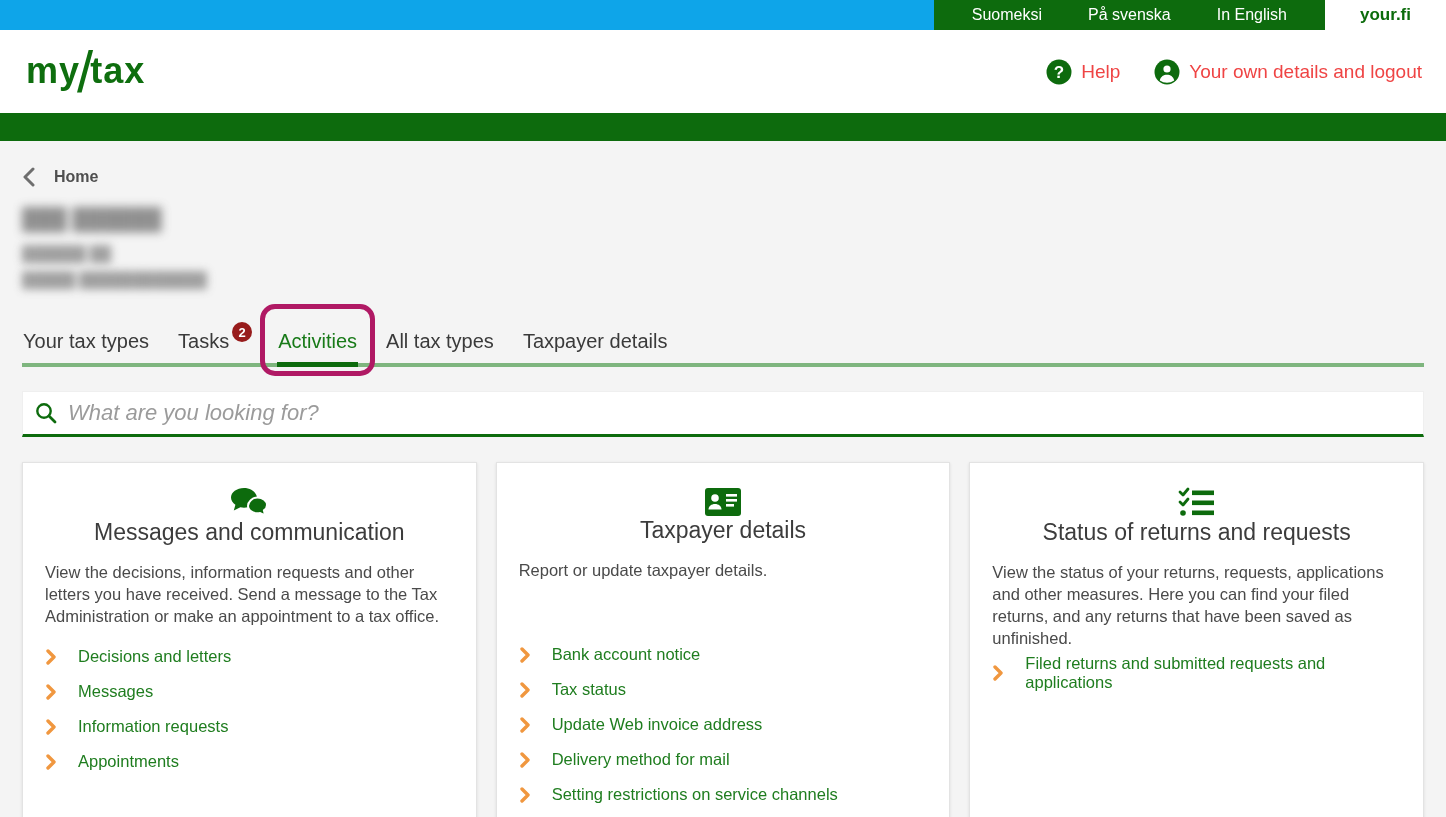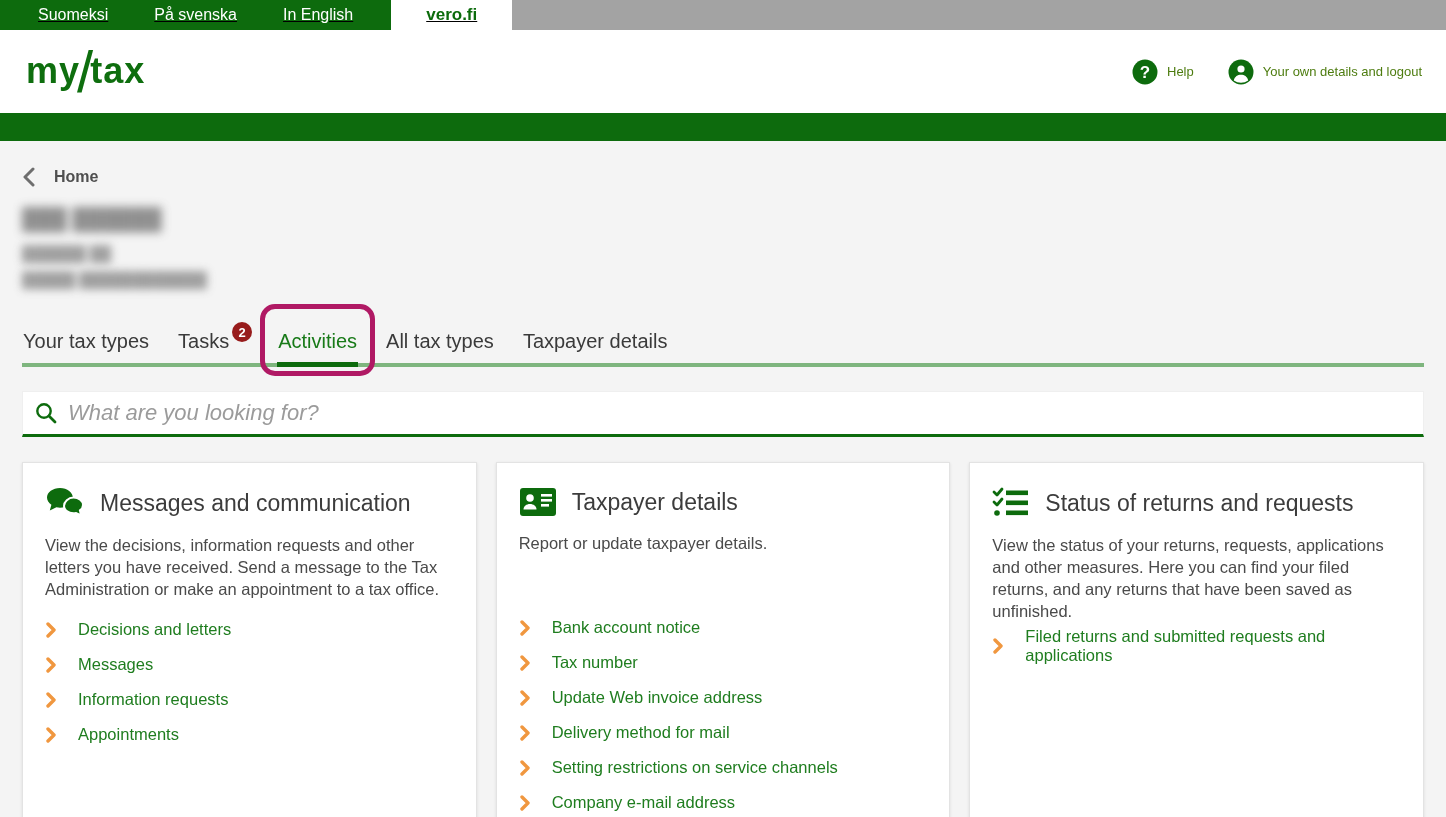--- a/index.html
+++ b/index.html
@@ -1,34 +1,34 @@
 <!DOCTYPE html>
 <html><head>
 <meta charset="utf-8">
 <style>
   * { margin: 0; padding: 0; box-sizing: border-box; }
   html, body { width: 1446px; height: 817px; overflow: hidden; }
   body { font-family: "Liberation Sans", sans-serif; background: #f4f4f4; }
 
   
-  .topstrip { height: 30px; background: #a3a3a3; display: flex; justify-content: flex-start; text-decoration: underline; }
+  .topstrip { height: 30px; background: #0ea5e9; display: flex; justify-content: flex-end; }
   .lang-bar { background: #0d6b0d; display: flex; align-items: center; gap: 46px; padding: 0 38px; }
   .lang-link { color: #ffffff; font-size: 16px; cursor: pointer; }
   .verofi-box { width: 121px; display: flex; align-items: center; justify-content: center; background: #ffffff; }
   .verofi-link { color: #0b6b0b; font-weight: bold; font-size: 17px; cursor: pointer; }
 
   
   .header { height: 83px; background: #ffffff; display: flex; align-items: center; padding: 0 24px; }
   .logo { display: flex; align-items: center; color: #0e6e0e; cursor: pointer; margin-left: 2px; }
   .logo-my { font-size: 36px; font-weight: bold; letter-spacing: 1px; line-height: 1; }
   .logo-slash { font-size: 58px; line-height: 0.78; font-weight: normal; margin: 0 -3px; }
   .logo-tax { font-size: 36px; font-weight: bold; letter-spacing: 1px; line-height: 1; }
   .header-actions { margin-left: auto; display: flex; align-items: center; gap: 34px; }
   .header-action { display: flex; align-items: center; gap: 9px; cursor: pointer; }
-  .header-action-label { color: #4d7c0f; font-size: 13px; }
+  .header-action-label { color: #ef4444; font-size: 19px; }
 
   
   .green-band { height: 28px; background: #0d6b0d; }
 
   
   .content { padding: 0 22px; }
 
   .breadcrumb { margin-top: 24px; display: flex; align-items: center; gap: 18px; height: 24px; }
   .breadcrumb-label { font-size: 16px; font-weight: bold; color: #4f4f4f; cursor: pointer; }
 
@@ -47,40 +47,40 @@
   .annotation-box { position: absolute; left: -17px; right: -17px; top: -20px; bottom: -9px; border: 5px solid #b01964; border-radius: 15px; pointer-events: none; z-index: 5; }
 
   
   .searchbar { margin-top: 24px; height: 46px; background: #ffffff; border: 1px solid #efefef; border-bottom: 3px solid #0d6b0d; display: flex; align-items: center; padding: 0 11px; }
   .search-input { flex: 1; border: none; outline: none; font-family: "Liberation Sans", sans-serif; font-style: italic; font-size: 22px; color: #555; background: transparent; margin-left: 10px; }
   .search-input::placeholder { color: #9b9b9b; opacity: 1; }
 
   
   .cards { margin-top: 25px; display: grid; grid-template-columns: 1fr 1fr 1fr; gap: 19px; height: 370px; }
   .card { background: #ffffff; border: 1px solid #e3e3e3; box-shadow: 0 1px 3px rgba(0,0,0,.10); padding: 24px 22px; overflow: hidden; }
-  .card-header { display: flex; align-items: center; gap: 15px; margin-bottom: 15px; }
+  .card-header { display: flex; align-items: center; margin-bottom: 15px; flex-direction: column; }
   .card-title { font-size: 23px; color: #3c3c3c; }
   .card-desc { font-size: 16.5px; line-height: 1.34; color: #4a4a4a; min-height: 81px; }
   .card-links { margin-top: 5px; }
   .card-link { display: flex; align-items: center; gap: 21px; margin-bottom: 16px; cursor: pointer; }
   .card-link-label { font-size: 16.5px; color: #1f7d1f; }
 
   .icon { display: inline-flex; flex: none; }
 </style>
 </head>
 <body>
 
 <div class="topstrip">
   <div class="lang-bar">
     <span class="lang-link">Suomeksi</span>
     <span class="lang-link">På svenska</span>
     <span class="lang-link">In English</span>
   </div>
   <div class="verofi-box">
-    <span class="verofi-link">vero.fi</span>
+    <span class="verofi-link">your.fi</span>
   </div>
 </div>
 
 <div class="header">
   <div class="logo">
     <span class="logo-my">my</span>
     <span class="logo-slash">/</span>
     <span class="logo-tax">tax</span>
   </div>
   <div class="header-actions">
@@ -219,21 +219,21 @@
               </svg>
             </span>
           <span class="card-link-label">Bank account notice</span>
         </div>
         <div class="card-link">
           <span class="icon">
               <svg width="12" height="16" viewBox="0 0 12 16">
                 <polyline points="3,2 9,8 3,14" fill="none" stroke="#f0973f" stroke-width="3.4" stroke-linecap="round" stroke-linejoin="round"></polyline>
               </svg>
             </span>
-          <span class="card-link-label">Tax number</span>
+          <span class="card-link-label">Tax status</span>
         </div>
         <div class="card-link">
           <span class="icon">
               <svg width="12" height="16" viewBox="0 0 12 16">
                 <polyline points="3,2 9,8 3,14" fill="none" stroke="#f0973f" stroke-width="3.4" stroke-linecap="round" stroke-linejoin="round"></polyline>
               </svg>
             </span>
           <span class="card-link-label">Update Web invoice address</span>
         </div>
         <div class="card-link">

